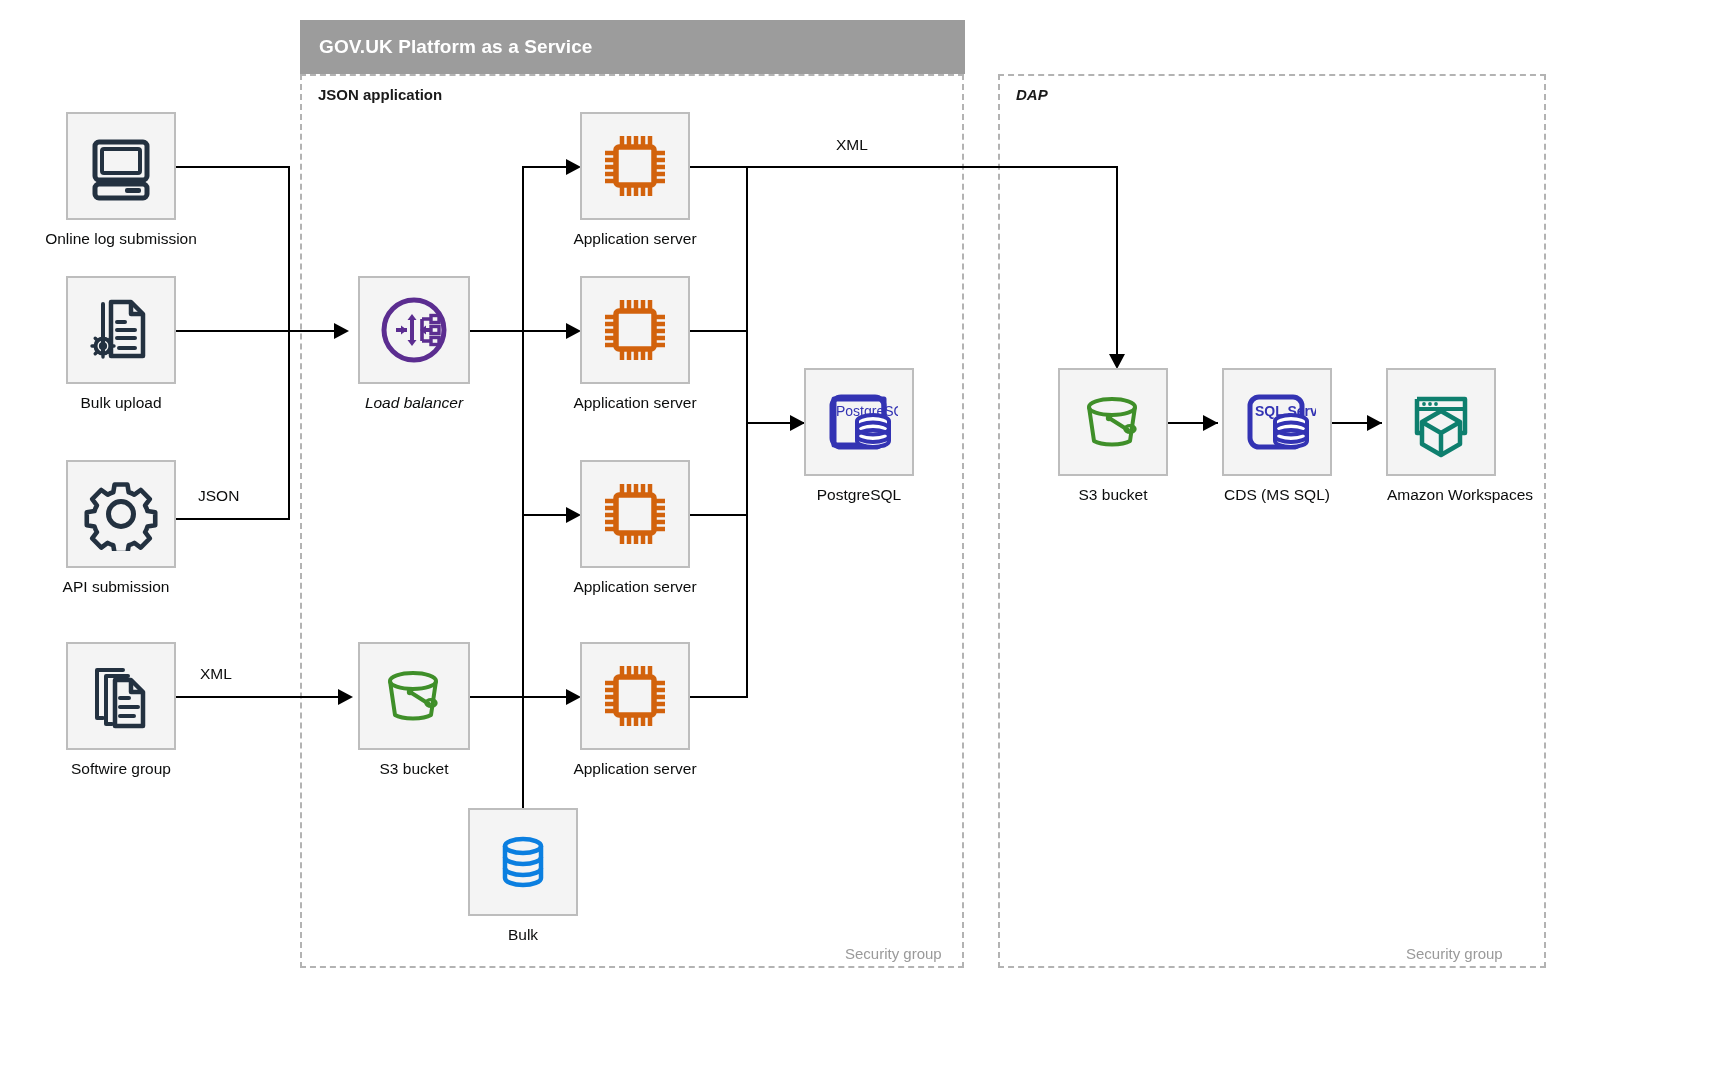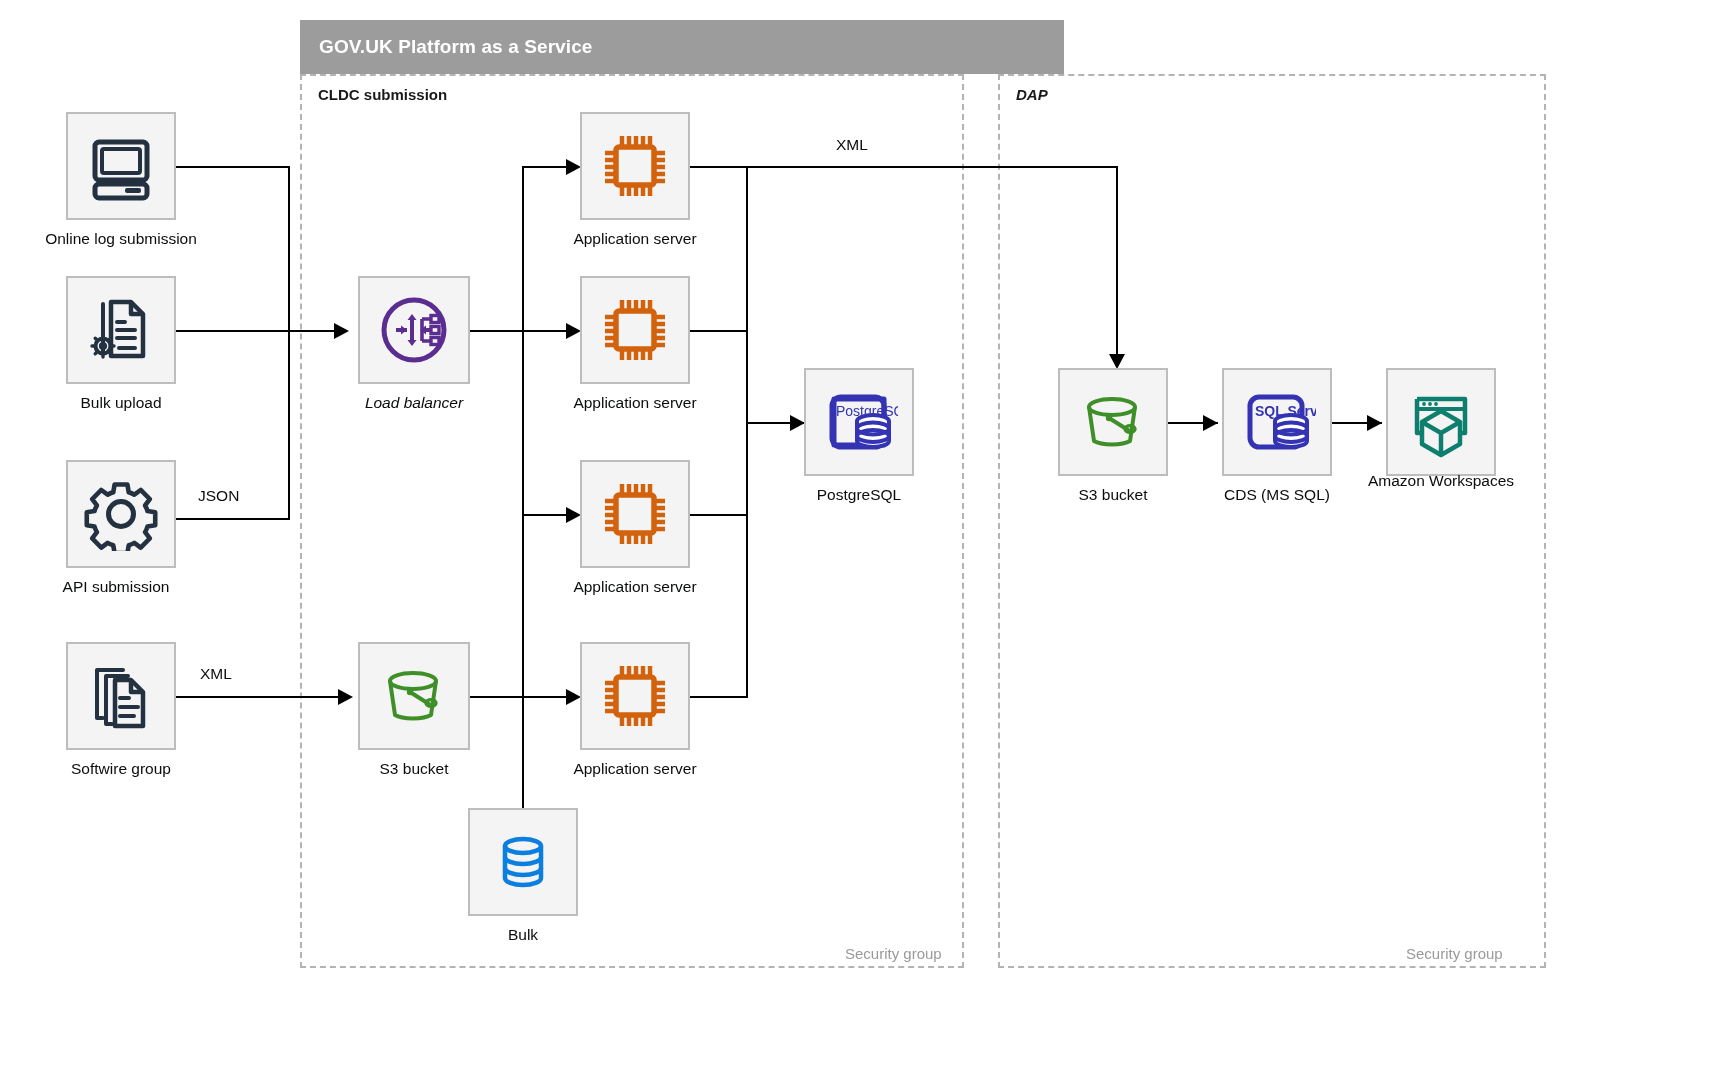--- a/index.html
+++ b/index.html
@@ -28,27 +28,27 @@
 
   .arw{position:absolute;width:0;height:0;}
   .arw-r{border-top:8px solid transparent;border-bottom:8px solid transparent;border-left:15px solid #000;}
   .arw-d{border-left:8px solid transparent;border-right:8px solid transparent;border-top:15px solid #000;}
 </style>
 </head>
 <body>
 
 <div id="stage">
 
-  <div class="hdr" style="left:300px;top:20px;width:764px;height:54px;">GOV.UK Platform as a Service</div>
+  <div class="hdr" style="left:300px;top:20px;width:665px;height:54px;">GOV.UK Platform as a Service</div>
 
 
   <div class="grp" style="left:300px;top:74px;width:664px;height:894px;"></div>
   <div class="grp" style="left:998px;top:74px;width:548px;height:894px;"></div>
 
-  <div class="grplabel" style="left:318px;top:86px;">CLDC submission</div>
+  <div class="grplabel" style="left:318px;top:86px;">JSON application</div>
   <div class="grplabel" style="left:1016px;top:86px;font-style:italic;">DAP</div>
 
   <div class="secgrp" style="left:845px;top:945px;">Security group</div>
   <div class="secgrp" style="left:1406px;top:945px;">Security group</div>
 
   <div class="ln lnh" style="left:176px;top:166px;width:114px;"></div>
   <div class="ln lnv" style="left:288px;top:166px;height:166px;"></div>
 
   <div class="ln lnh" style="left:176px;top:330px;width:168px;"></div>
 
@@ -311,16 +311,16 @@
       <svg width="74" height="74" viewBox="0 0 74 74">
         <path d="M13 14 h48 v34 h-10 M13 14 v34 h10" fill="none" stroke="#0e7f6e" stroke-width="4.5" stroke-linejoin="round"></path>
         <path d="M13 24 h48" stroke="#0e7f6e" stroke-width="4" fill="none"></path>
         <circle cx="20" cy="19" r="1.9" fill="#0e7f6e"></circle>
         <circle cx="26" cy="19" r="1.9" fill="#0e7f6e"></circle>
         <circle cx="32" cy="19" r="1.9" fill="#0e7f6e"></circle>
         <path d="M37 26 l19 11 v22 l-19 11 l-19 -11 v-22 z" fill="#f4f4f4" stroke="#0e7f6e" stroke-width="4.5" stroke-linejoin="round"></path>
         <path d="M18 37 l19 11 l19 -11 M37 48 v22" fill="none" stroke="#0e7f6e" stroke-width="4.5" stroke-linejoin="round"></path>
       </svg>
     </div>
-    <div class="cap" style="top:104px;">Amazon Workspaces</div>
+    <div class="cap" style="top:118px;margin-left:19px;">Amazon Workspaces</div>
   </div>
 
 </div>
 
 </body></html>

